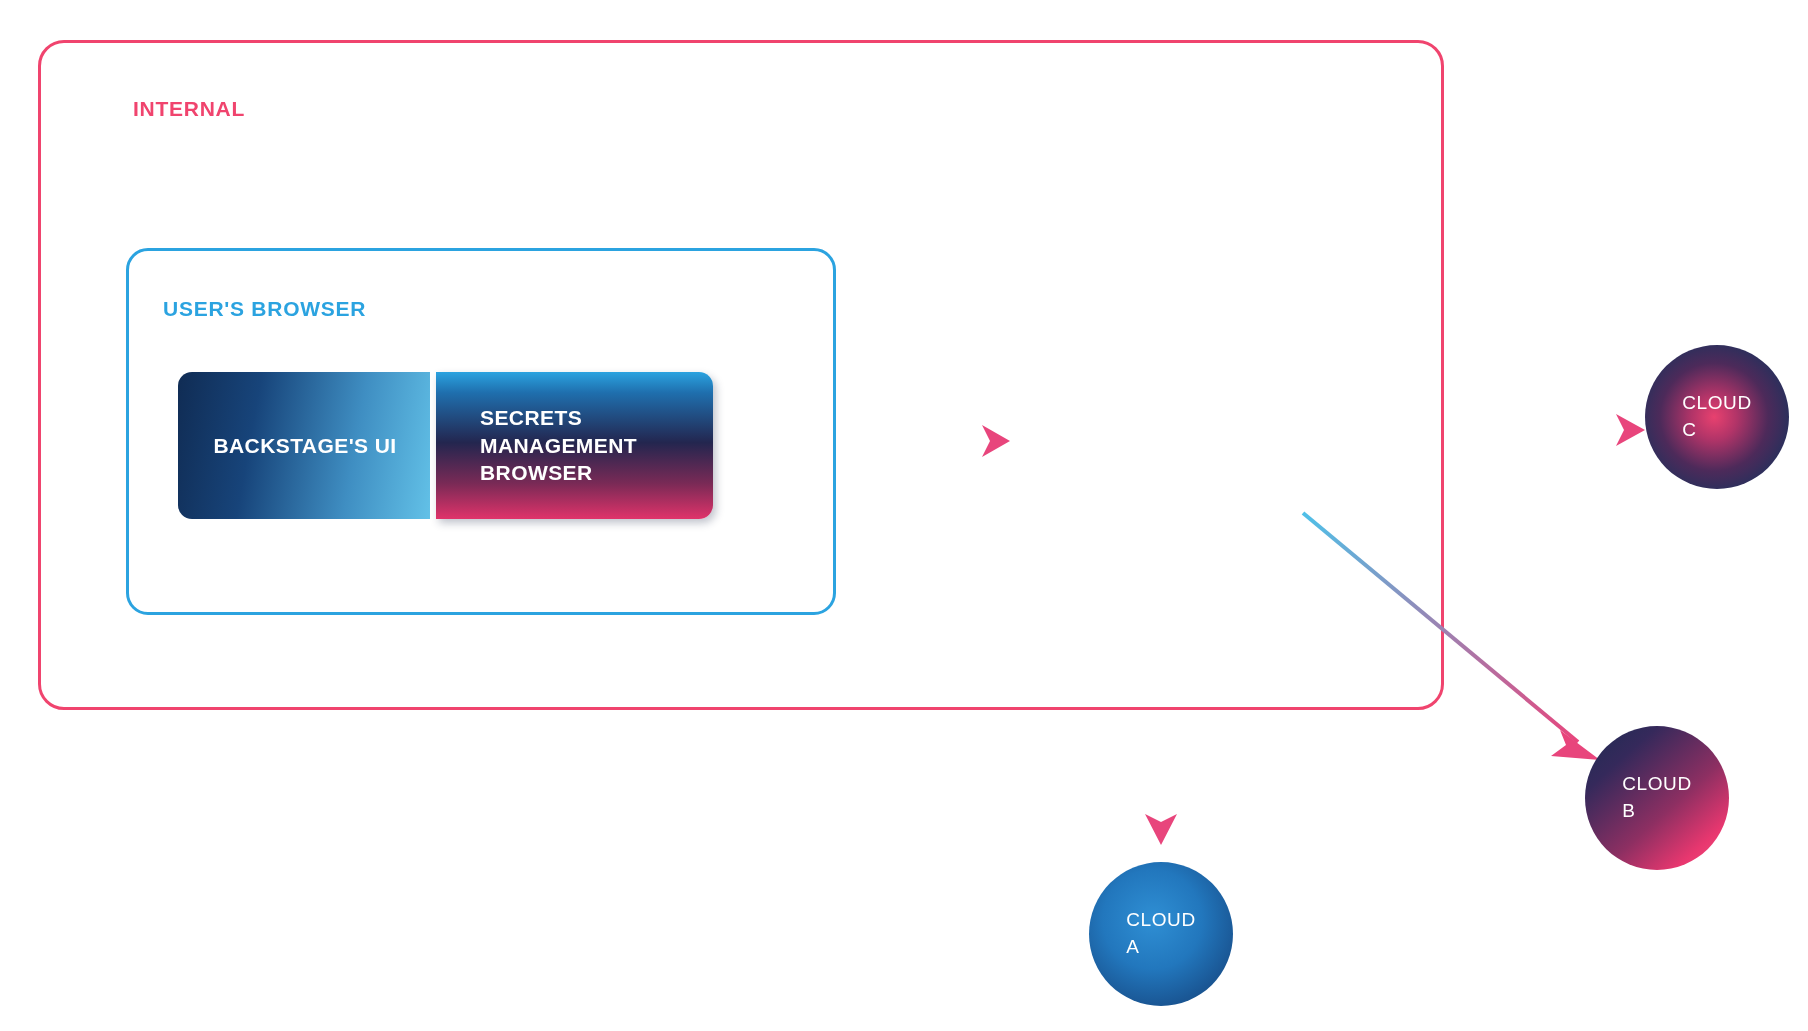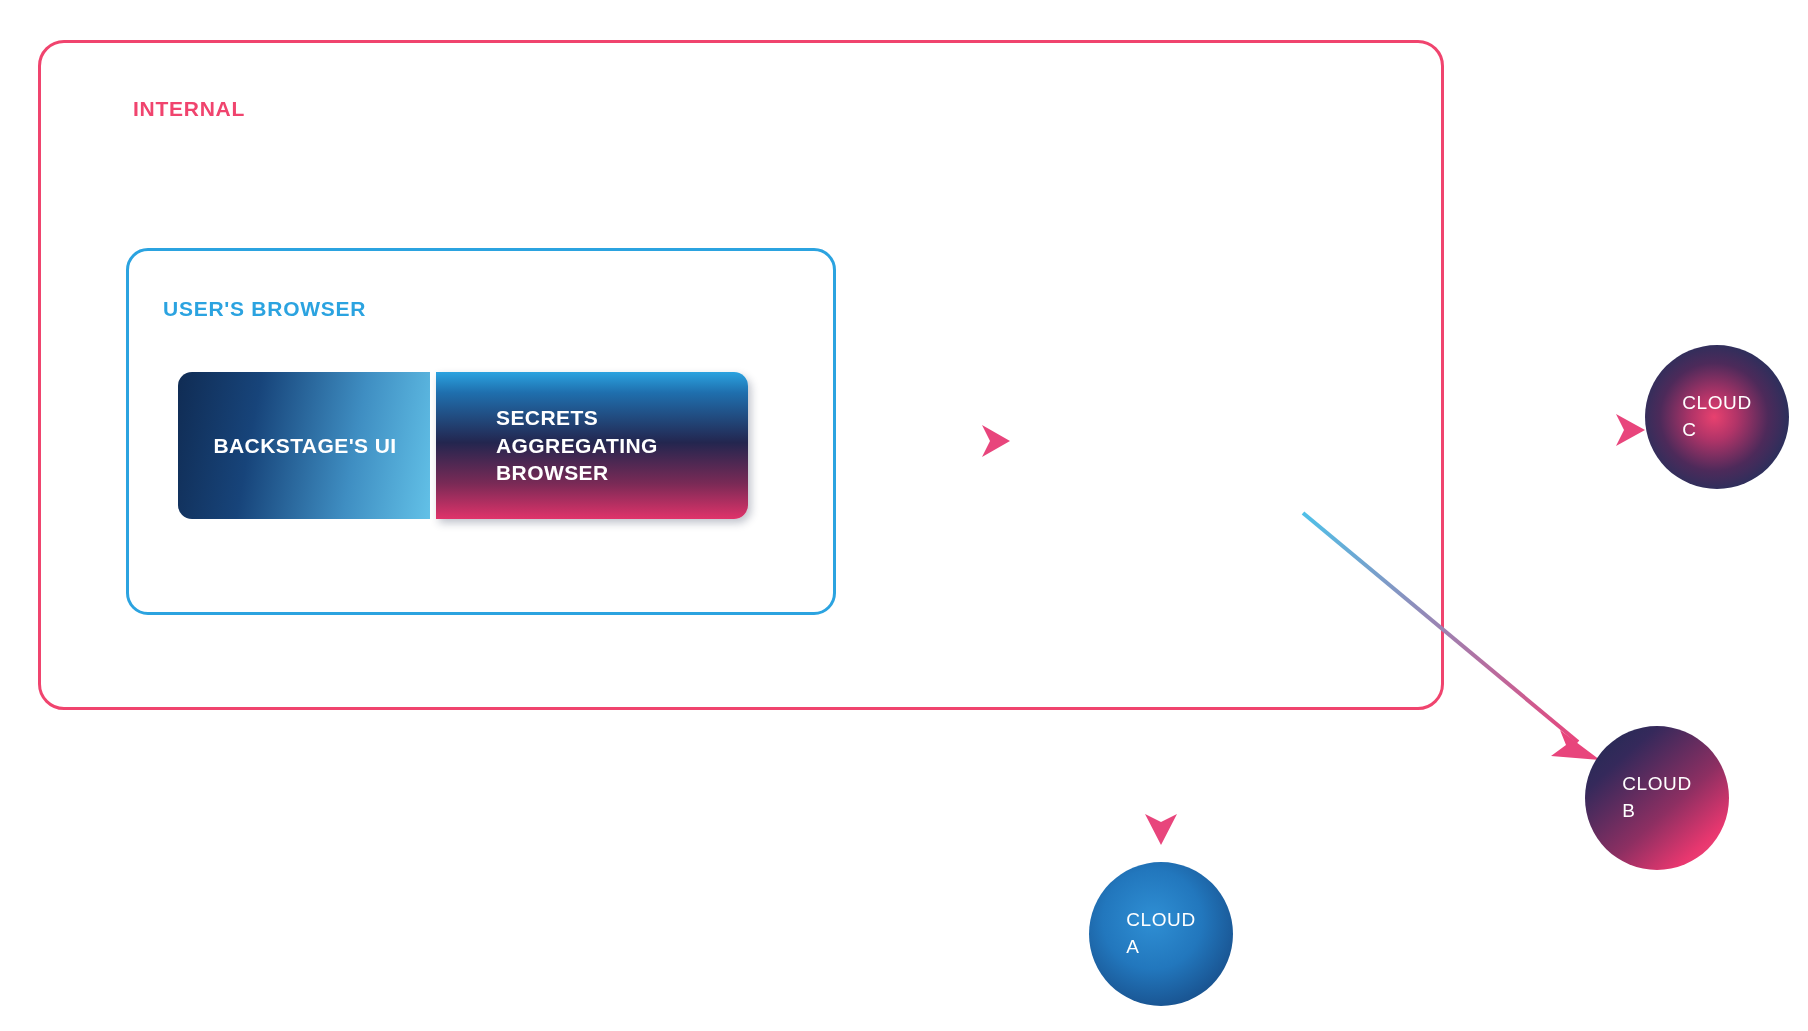--- a/index.html
+++ b/index.html
@@ -91,25 +91,25 @@
     right: -2px;
     top: 0;
     bottom: 0;
     width: 4px;
     background: #ffffff;
   }
 
   #secrets-plugin-box {
     left: 436px;
     top: 372px;
-    width: 312px;
+    width: 277px;
     height: 147px;
     background: linear-gradient(180deg, #2ba3e0 0%, #1f6fae 14%, #23264f 48%, #7a2a56 76%, #e0336a 100%);
     border-radius: 0 14px 14px 0;
-    padding-left: 60px;
+    padding-left: 44px;
     box-shadow: 3px 4px 9px rgba(25,35,70,0.28);
   }
 
   #microservice-box {
     left: 1010px;
     top: 365px;
     width: 297px;
     height: 155px;
     background: linear-gradient(180deg, #1b3360 0%, #19315c 72%, #2f4a78 100%);
     border-radius: 18px;
@@ -216,21 +216,21 @@
     </g>
   </svg>
 
   <div class="node-box" id="backstage-ui-box">
     <span>BACKSTAGE'S UI</span>
   </div>
 
   <div class="node-box" id="secrets-plugin-box">
     <span>
       <span>SECRETS</span><br>
-      <span>AGGREGATING</span><br>
+      <span>MANAGEMENT</span><br>
       <span>BROWSER</span>
     </span>
   </div>
 
 
   <div class="cloud-node" id="cloud-a">
     <span>
       <span>CLOUD</span><br>
       <span>A</span>
     </span>

